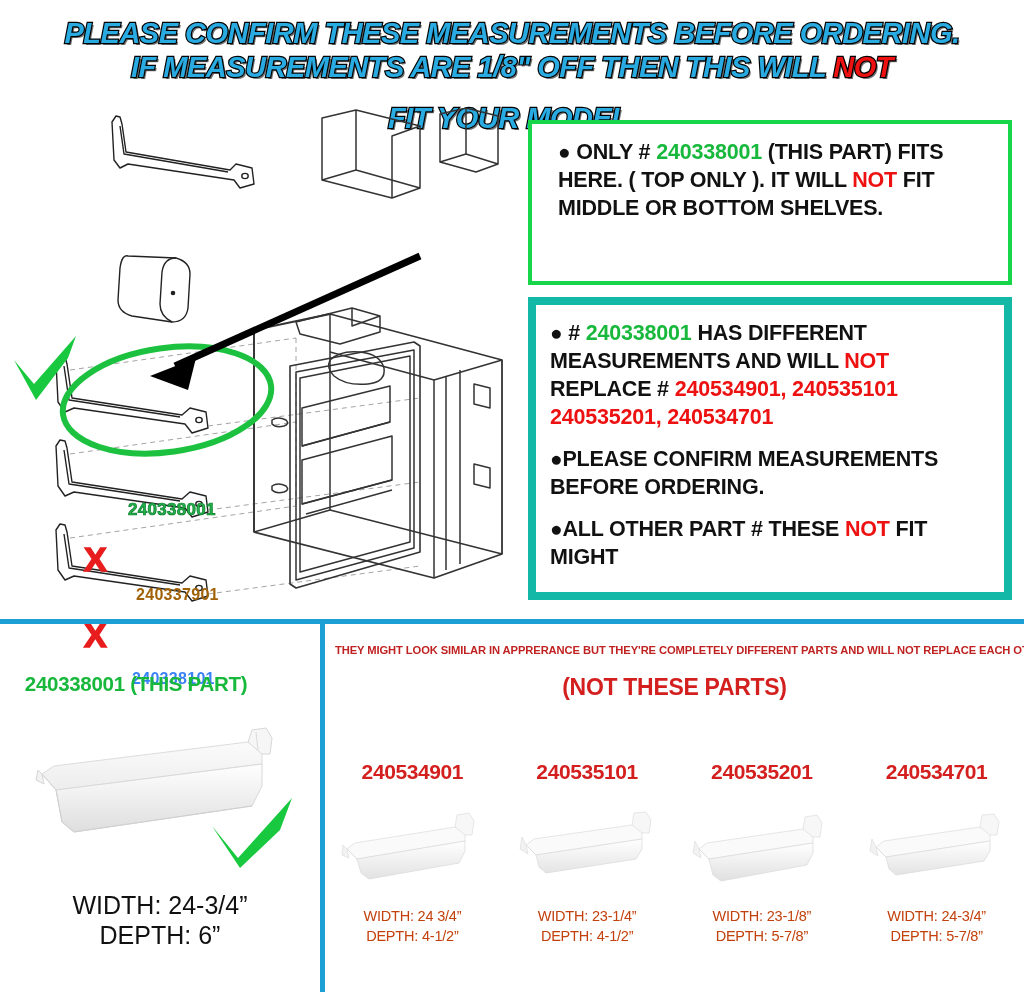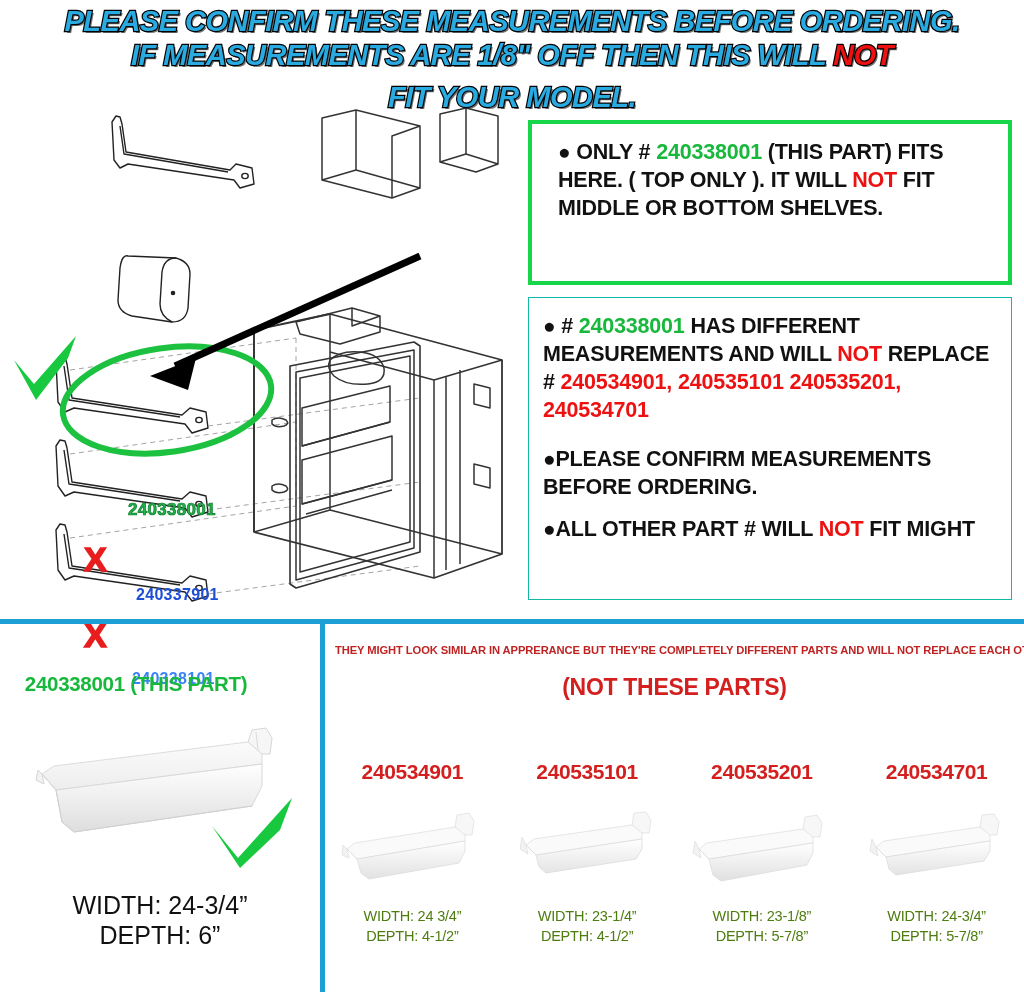--- a/index.html
+++ b/index.html
@@ -8,50 +8,50 @@
 
   
   #header{position:absolute;left:0;top:0;width:1024px;height:112px;text-align:center;}
   #header .hline{
     font-weight:bold;font-style:italic;letter-spacing:-0.5px;
     font-size:29px;line-height:31px;color:#29abe2;
     -webkit-text-stroke:2.4px #000;paint-order:stroke fill;
     text-shadow:2px 2px 0 rgba(0,0,0,.55);
     white-space:nowrap;
   }
-  #header .l1{margin-top:6px;}
+  #header .l1{margin-top:18px;}
   #header .l2{margin-top:3px;}
-  #header .l3{margin-top:11px;}
+  #header .l3{margin-top:20px;}
   #header .red{color:#ee1111;-webkit-text-stroke:2.4px #000;}
 
   
   #diagram{position:absolute;left:0;top:108px;width:524px;height:510px;}
   #diagram svg{display:block;}
 
   .mark{position:absolute;font-weight:bold;font-family:"Liberation Sans",sans-serif;}
   #lbl-338001{left:128px;top:392px;color:#23b34a;font-size:17px;
      -webkit-text-stroke:.7px #0a7a2c;letter-spacing:.3px;}
-  #lbl-337901{left:136px;top:478px;color:#1d4ed8;font-size:16px;letter-spacing:.3px;}
+  #lbl-337901{left:136px;top:478px;color:#a16207;font-size:16px;letter-spacing:.3px;}
   #lbl-338101{left:132px;top:562px;color:#3b82f6;font-size:16px;letter-spacing:.3px;}
   #x-mark-1{left:84px;top:432px;color:#e81d1d;font-size:34px;font-weight:bold;
      -webkit-text-stroke:1.5px #e81d1d;}
   #x-mark-2{left:84px;top:508px;color:#e81d1d;font-size:34px;font-weight:bold;
      -webkit-text-stroke:1.5px #e81d1d;}
 
   
   .callout{position:absolute;background:#fff;box-sizing:border-box;}
   #green-box{left:528px;top:120px;width:484px;height:165px;border:4px solid #18d64a;}
-  #red-box{left:528px;top:297px;width:484px;height:303px;border:1px solid #14b8a6;}
+  #red-box{left:528px;top:297px;width:484px;height:303px;border:8px solid #14b8a6;}
   .callout p{
     margin:0;font-weight:bold;font-size:21.5px;line-height:28px;color:#111;
     font-family:"Liberation Sans",sans-serif;letter-spacing:-0.2px;
   }
   #green-box .inner{padding:14px 10px 0 26px;}
   #red-box .inner{padding:14px 10px 0 14px;}
-  #red-box .b2{margin-top:21px;}
+  #red-box .b2{margin-top:14px;}
   #red-box .b3{margin-top:14px;}
   .g{color:#18b83c;}
   .r{color:#ee1111;}
   .bullet{font-size:21px;}
 
   
   #hdiv{position:absolute;left:0;top:619px;width:1024px;height:5px;background:#1b9fd4;}
   #vdiv{position:absolute;left:320px;top:619px;width:5px;height:373px;background:#1b9fd4;}
 
   
@@ -67,21 +67,21 @@
   #br{position:absolute;left:325px;top:624px;width:699px;height:368px;}
   #br-note{position:absolute;left:10px;top:20px;width:682px;text-align:center;
      font-size:11.2px;font-weight:bold;color:#c02222;letter-spacing:-.1px;white-space:nowrap;}
   #br-sub{position:absolute;left:0;top:50px;width:699px;text-align:center;
      font-size:23px;font-weight:bold;color:#d41f1f;letter-spacing:-.3px;}
   #cols{position:absolute;left:0;top:88px;width:699px;display:flex;}
   .col{width:174.75px;text-align:center;}
   .col-num{font-size:21px;font-weight:bold;color:#d41f1f;letter-spacing:-.4px;margin-top:48px;}
   .col-img{height:122px;display:flex;align-items:center;justify-content:center;}
   .col-img svg{display:block;}
-  .col-dims{font-size:14.5px;color:#4d7c0f;line-height:20px;letter-spacing:-.2px;}
+  .col-dims{font-size:14.5px;color:#c2410c;line-height:20px;letter-spacing:-.2px;}
 </style>
 </head>
 <body>
 
 <div id="header">
   <div class="hline l1">PLEASE CONFIRM THESE MEASUREMENTS BEFORE ORDERING.</div>
   <div class="hline l2"><span>IF MEASUREMENTS ARE 1/8" OFF THEN THIS WILL </span><span class="red">NOT</span></div>
   <div class="hline l3">FIT YOUR MODEL.</div>
 </div>
 
@@ -191,21 +191,21 @@
 
 <div class="callout" id="red-box">
   <div class="inner">
     <p class="b1">
       <span class="bullet">●</span><span> # </span><span class="g">240338001</span><span>  HAS DIFFERENT MEASUREMENTS AND WILL </span><span class="r">NOT</span><span> REPLACE # </span><span class="r">240534901, 240535101 240535201, 240534701</span>
     </p>
     <p class="b2">
       <span class="bullet">●</span><span>PLEASE CONFIRM MEASUREMENTS BEFORE ORDERING.</span>
     </p>
     <p class="b3">
-      <span class="bullet">●</span><span>ALL OTHER PART # WILL </span><span class="r">NOT</span><span> FIT MIGHT</span>
+      <span class="bullet">●</span><span>ALL OTHER PART # THESE </span><span class="r">NOT</span><span> FIT MIGHT</span>
     </p>
   </div>
 </div>
 
 <div id="hdiv"></div>
 <div id="vdiv"></div>
 
 <div id="bl">
   <div id="bl-title">240338001 (THIS PART)</div>
 

